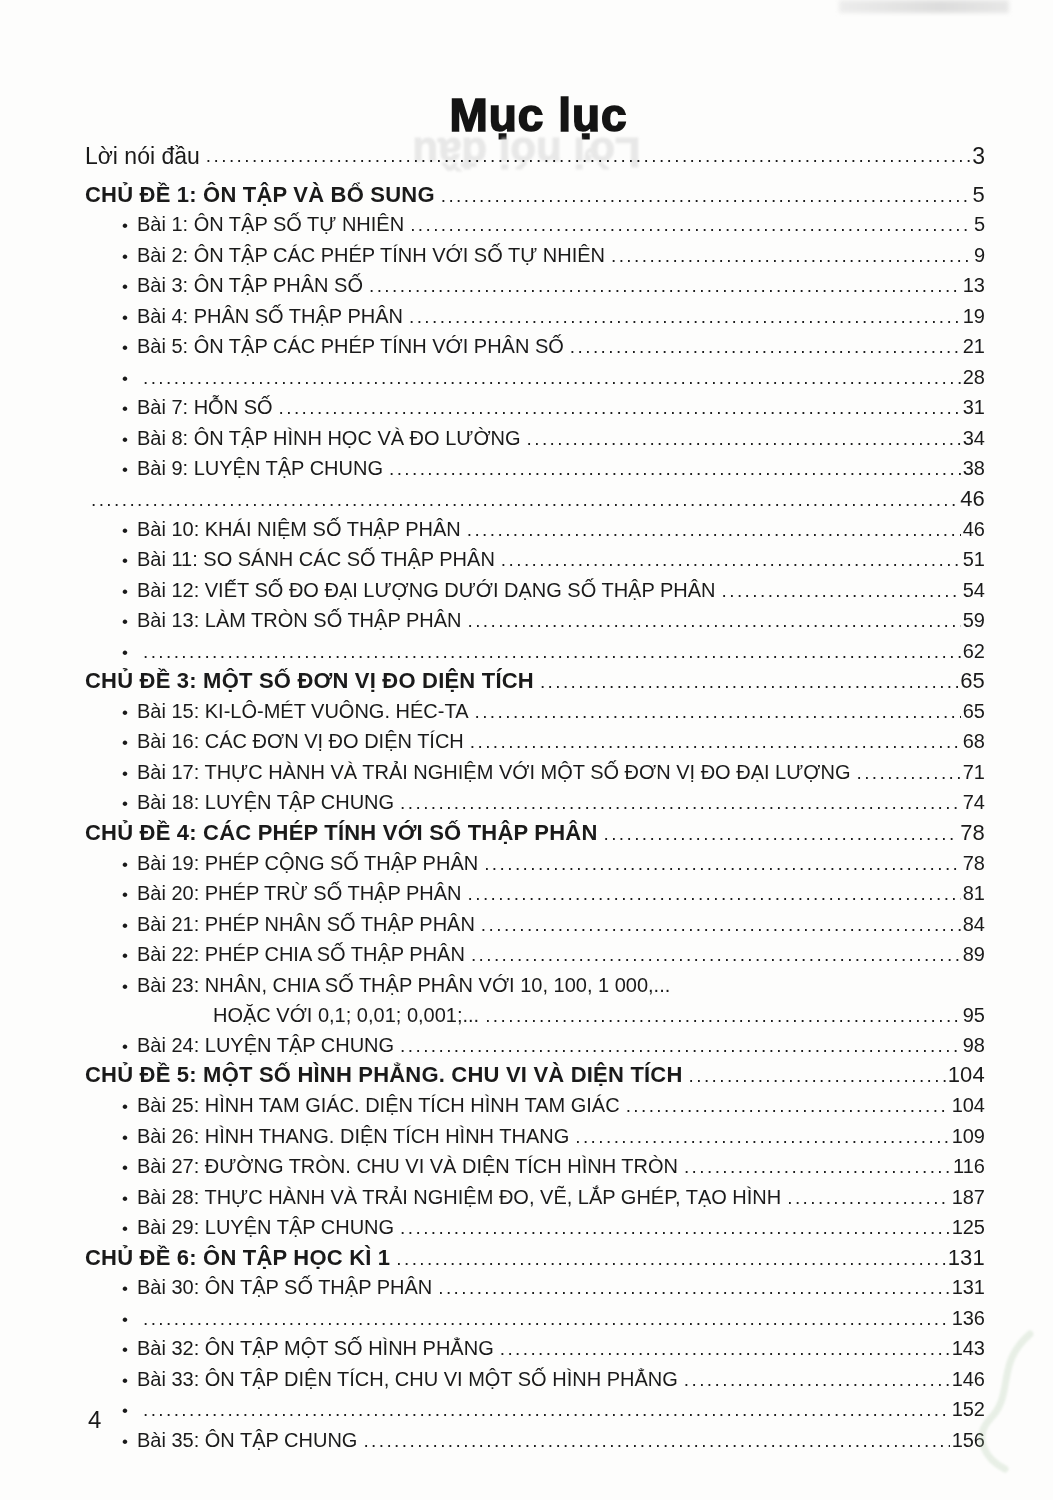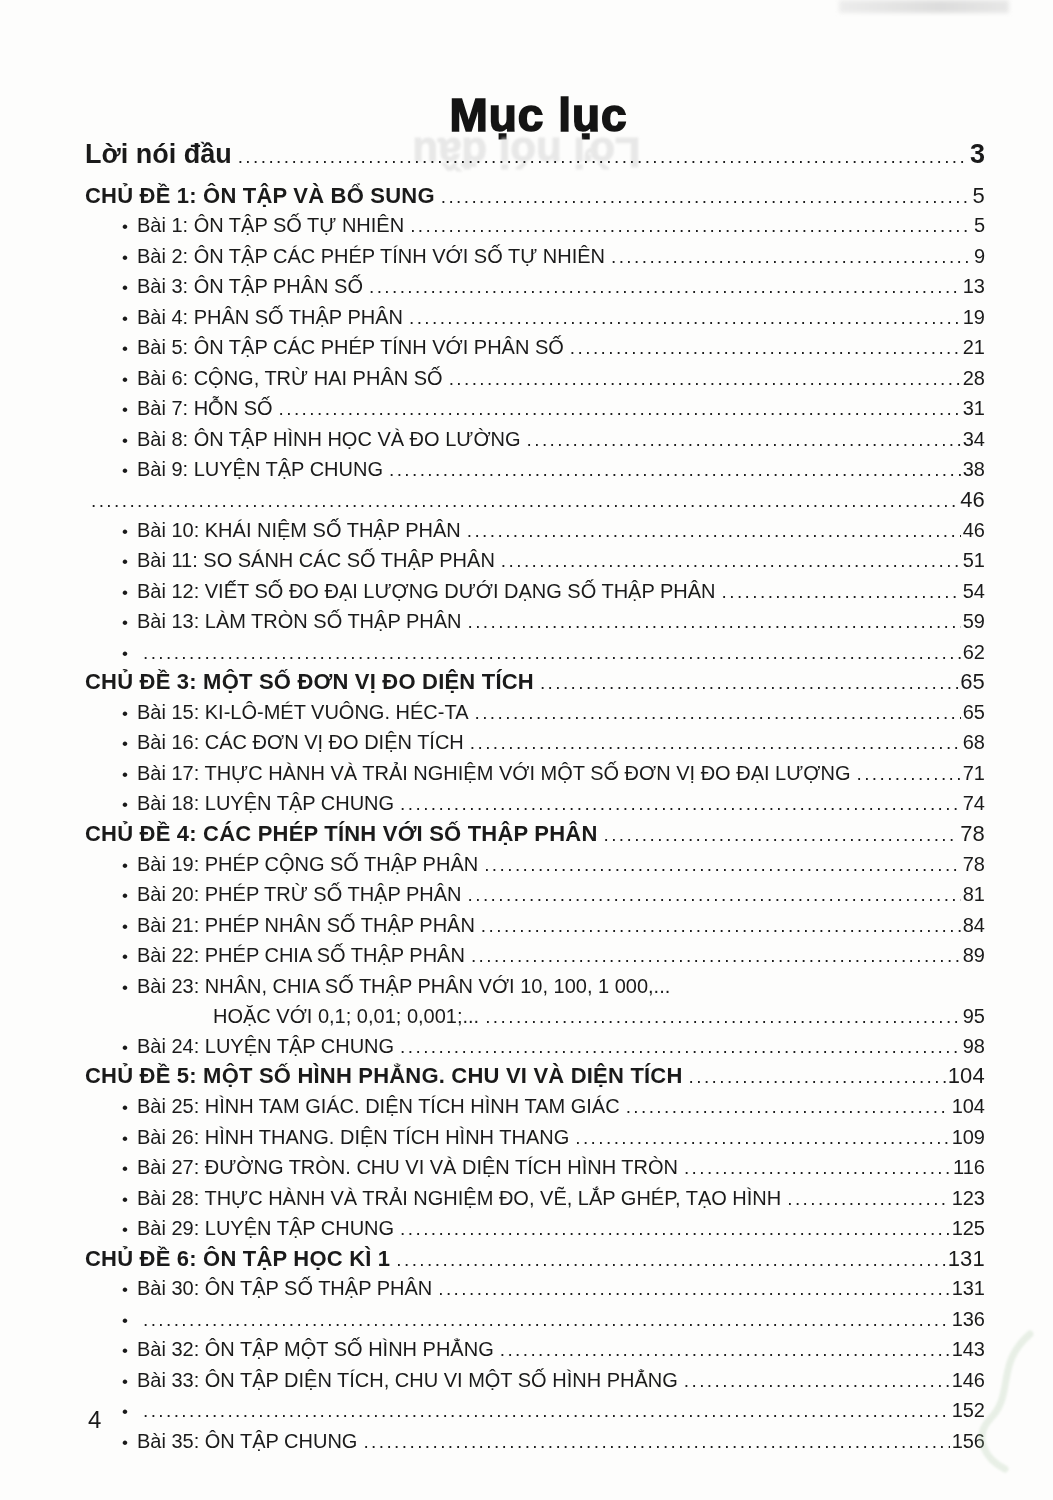--- a/index.html
+++ b/index.html
@@ -23,21 +23,21 @@
   .scan-smudge{
     position:absolute;top:0;right:44px;width:170px;height:13px;
     background:linear-gradient(90deg,#e2e2e2,#c8c8c8 60%,#dadada);
     opacity:.6;filter:blur(2px);
   }
   .toc{position:absolute;left:85px;right:68px;top:140px;}
   .row{
     display:flex;align-items:baseline;
     line-height:28.55px;font-size:20px;white-space:nowrap;
   }
-  .row.intro{font-weight:bold;font-size:27px;margin-bottom:10px;}
+  .row.intro{font-weight:normal;font-size:23px;margin-bottom:10px;align-items:flex-end;}
   .row.chapter{font-weight:bold;font-size:22px;letter-spacing:.2px;}
   .row.chapter .pagenum,.row.chapter .leader{font-weight:normal;}
   .row.lesson{padding-left:37px;}
   .row.cont{padding-left:128px;justify-content:flex-end;}
   .bullet{flex:none;margin-right:9px;font-size:17px;}
   .label{flex:none;}
   .leader{
     flex:1 1 auto;min-width:18px;overflow:hidden;white-space:nowrap;
     margin:0 2px 0 6px;
   }
@@ -101,21 +101,20 @@
     <span class="pagenum">19</span>
   </div>
       <div class="row lesson">
     <span class="bullet">•</span>
     <span class="label">Bài 5: ÔN TẬP CÁC PHÉP TÍNH VỚI PHÂN SỐ</span>
     <span class="leader"></span>
     <span class="pagenum">21</span>
   </div>
       <div class="row lesson">
     <span class="bullet">•</span>
-    <span class="label">Bài 6: CỘNG, TRỪ HAI PHÂN SỐ</span>
     <span class="leader"></span>
     <span class="pagenum">28</span>
   </div>
       <div class="row lesson">
     <span class="bullet">•</span>
     <span class="label">Bài 7: HỖN SỐ</span>
     <span class="leader"></span>
     <span class="pagenum">31</span>
   </div>
       <div class="row lesson">
@@ -262,21 +261,21 @@
       <div class="row lesson">
     <span class="bullet">•</span>
     <span class="label">Bài 27: ĐƯỜNG TRÒN. CHU VI VÀ DIỆN TÍCH HÌNH TRÒN</span>
     <span class="leader"></span>
     <span class="pagenum">116</span>
   </div>
       <div class="row lesson">
     <span class="bullet">•</span>
     <span class="label">Bài 28: THỰC HÀNH VÀ TRẢI NGHIỆM ĐO, VẼ, LẮP GHÉP, TẠO HÌNH</span>
     <span class="leader"></span>
-    <span class="pagenum">123</span>
+    <span class="pagenum">187</span>
   </div>
       <div class="row lesson">
     <span class="bullet">•</span>
     <span class="label">Bài 29: LUYỆN TẬP CHUNG</span>
     <span class="leader"></span>
     <span class="pagenum">125</span>
   </div>
       <div class="row chapter">
 
     <span class="label">CHỦ ĐỀ 6: ÔN TẬP HỌC KÌ 1</span>

